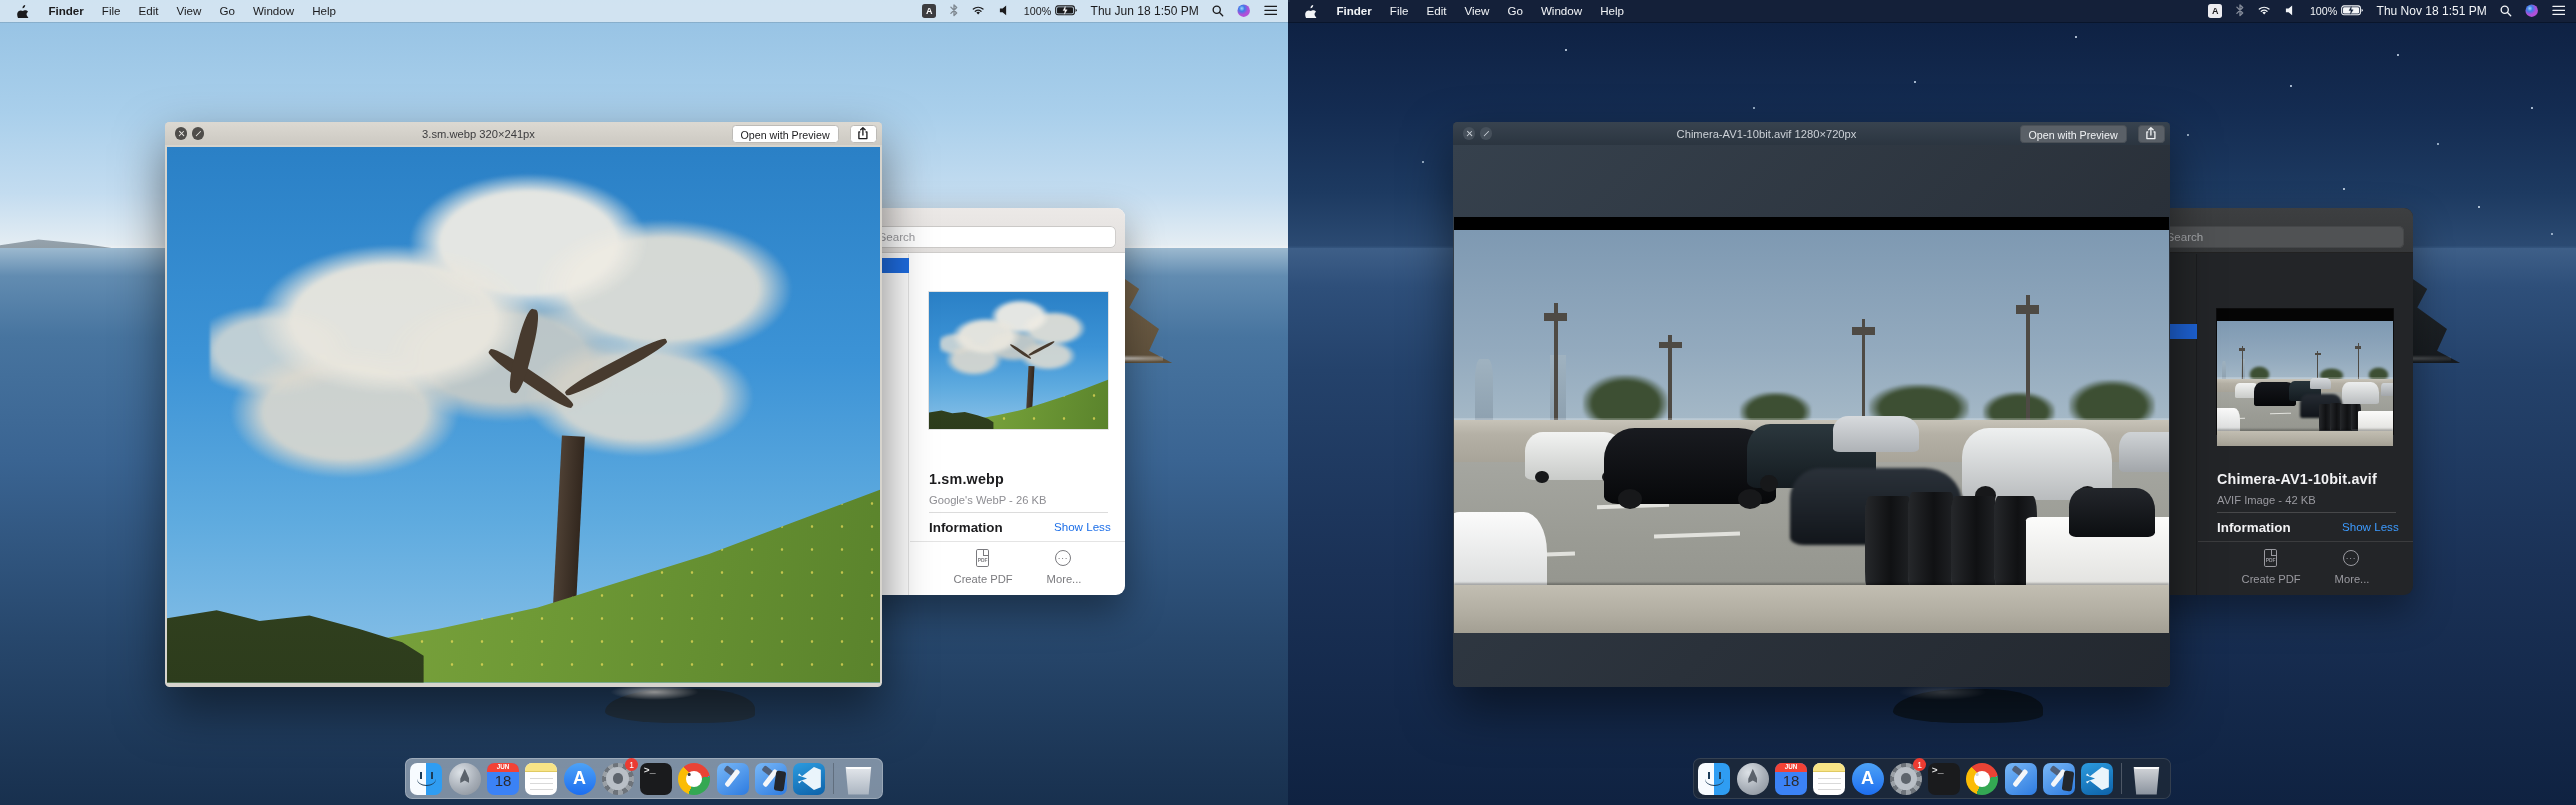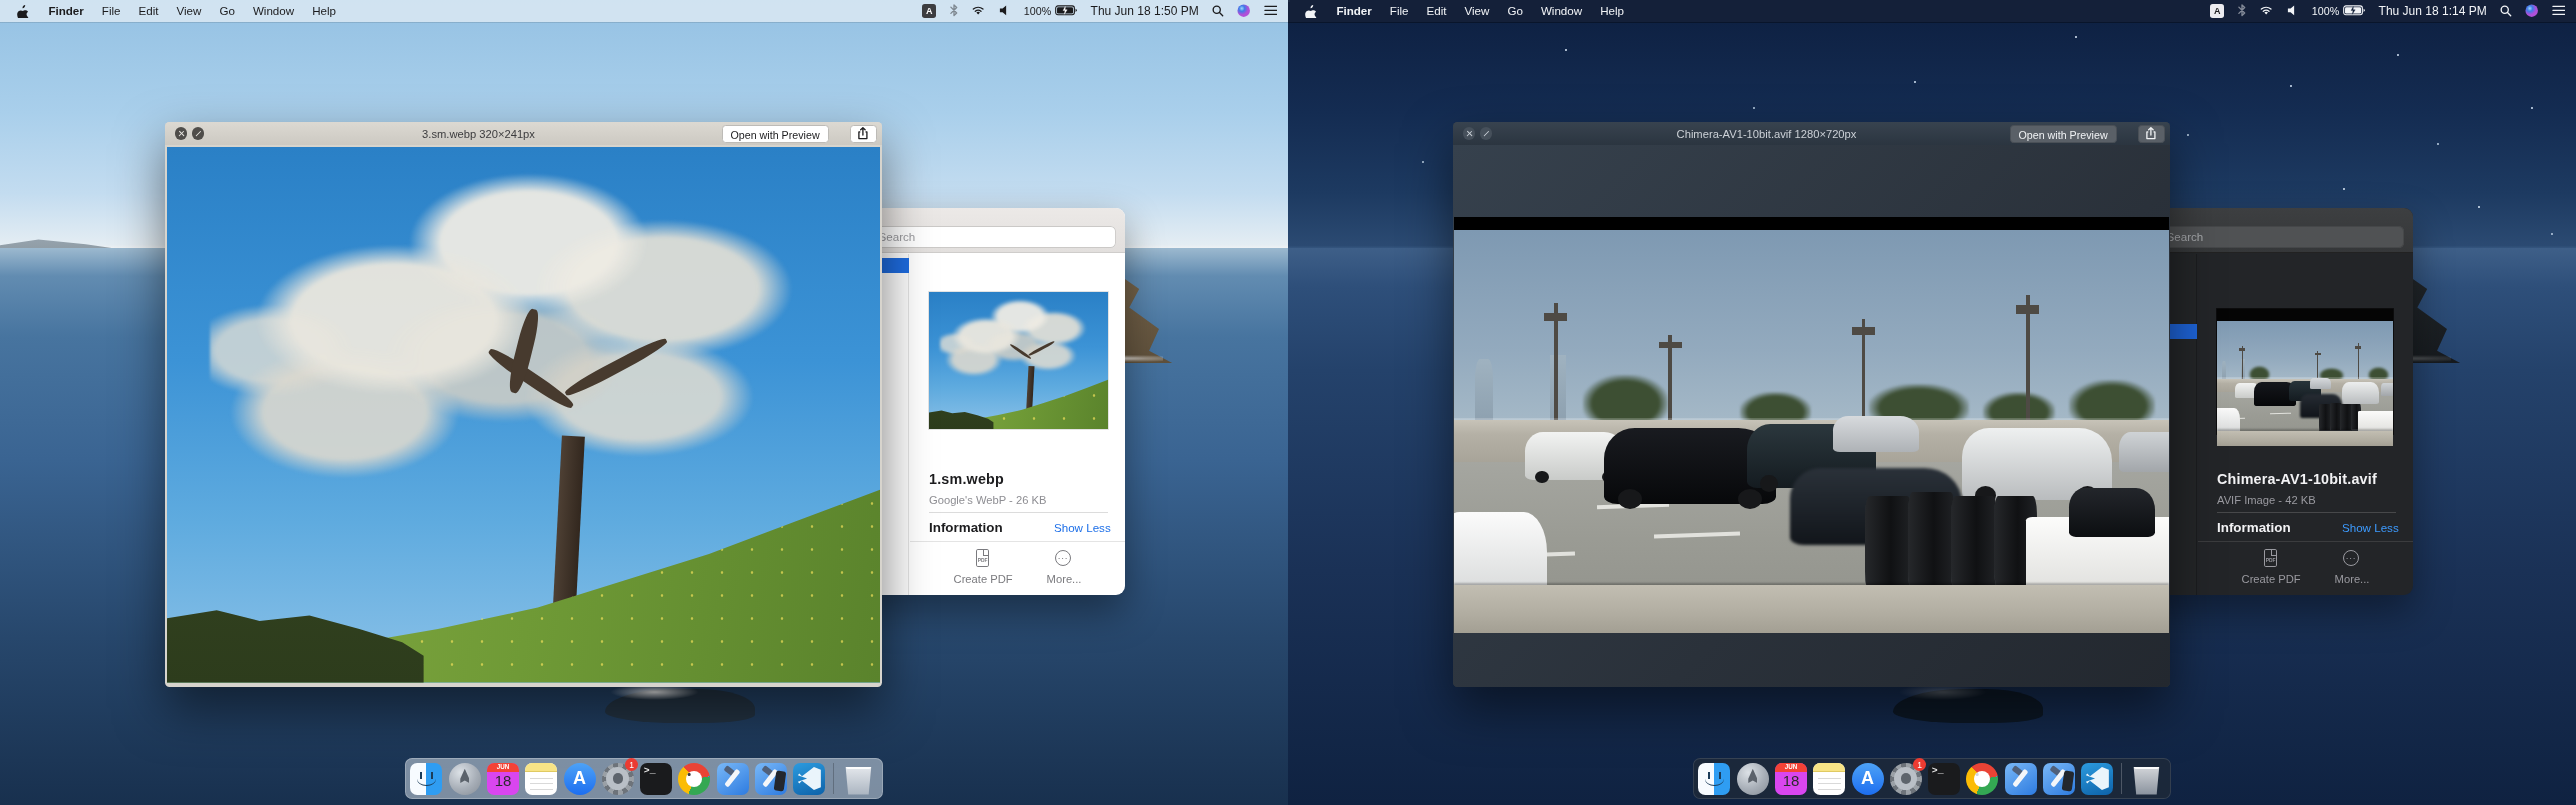--- a/index.html
+++ b/index.html
@@ -74,21 +74,21 @@
   .light .ql-btn { background:#4f4d4a; }
   .dark  .ql-btn { background:#46505b; }
   .ql-btn span { position:absolute; left:2.7px; top:5.4px; width:7.2px; height:1.4px; border-radius:0.9px; }
   .light .ql-btn span { background:#e9e7e2; }
   .dark  .ql-btn span { background:#c9cfd6; }
   .ql-btn .x1 { transform:rotate(45deg); } .ql-btn .x2 { transform:rotate(-45deg); }
   .ql-btn .sl { transform:rotate(-45deg); }
   .ql-title { position:absolute; left:107px; right:197px; text-align:center; font-size:11.2px; }
   .light .ql-title { color:#3c3c3e; }
   .dark  .ql-title { color:#ccd1d7; }
-  .ql-actions { margin-left:auto; display:flex; gap:21px; align-items:flex-end; }
+  .ql-actions { margin-left:auto; display:flex; gap:11px; align-items:flex-end; }
   .ql-open { height:18px; font-size:10.7px; padding:0 8px; border-radius:3.6px; line-height:18px; }
   .ql-share { height:18px; width:27px; border-radius:3.6px; display:flex; align-items:center; justify-content:center; }
   .light .ql-open, .light .ql-share { background:#fff; border:0.9px solid #bdbbb7; color:#1d1d1f; }
   .dark  .ql-open, .dark  .ql-share { background:#5a6067; border:0.9px solid #4a5057; color:#f0f2f4; }
   .ql-content { position:relative; height:542px; }
   .light .ql-content { padding:1.8px 1.8px 4.5px; }
   .dark  .ql-content { background:linear-gradient(135deg,#36414d 0%,#2a313a 60%,#23282f 100%); }
   .av-frame { position:absolute; left:0.9px; right:0.9px; top:72px; height:403px; background:#000; }
   .av-frame .photo-freeway { position:absolute; left:0; right:0; top:13.4px; bottom:16px; }
 
@@ -172,21 +172,21 @@
   .dark .thumb .inner { top:11.6px; bottom:20.6px; }
   .fname { position:absolute; left:19px; top:217px; font-size:14.3px; font-weight:bold; letter-spacing:0.2px; }
   .light .fname { color:#1d1d1f; }
   .dark  .fname { color:#f2f2f4; }
   .fmeta { position:absolute; left:19px; top:240px; font-size:11.2px; }
   .light .fmeta { color:#8e8e93; }
   .dark  .fmeta { color:#9a9aa0; }
   .div1 { position:absolute; left:19px; width:179px; top:258px; height:0.9px; }
   .light .div1 { background:#dcdcdc; }
   .dark  .div1 { background:#47484a; }
-  .inforow { position:absolute; left:19px; right:14.3px; top:266px; display:flex; align-items:center; }
+  .inforow { position:absolute; left:19px; right:14.3px; top:266px; display:flex; align-items:flex-start; }
   .sec-title { font-size:13.4px; font-weight:bold; }
   .light .sec-title { color:#1d1d1f; }
   .dark  .sec-title { color:#f2f2f4; }
   .showless { margin-left:auto; font-size:11.6px; }
   .light .showless { color:#1d6fe8; }
   .dark  .showless { color:#3d9bff; }
   .div2 { position:absolute; left:0; right:0; top:287px; height:0.9px; }
   .light .div2 { background:#e4e4e4; }
   .dark  .div2 { background:#3b3c3e; }
   .actions { position:absolute; left:0; right:0; top:295px; display:flex; justify-content:center; gap:34px; }
@@ -213,21 +213,21 @@
   .light .running::after { background:#3a3a3c; }
   .dark  .running::after { background:#cfd6dd; }
   .ic-finder { background:linear-gradient(90deg,#f7fbff 0 49%,#2f9df2 49% 100%); overflow:hidden; }
   .ic-finder i { position:absolute; top:9px; width:1.8px; height:7.2px; background:#1c3d5a; }
   .ic-finder i.e1 { left:9.8px; } .ic-finder i.e2 { left:20.6px; }
   .ic-finder u { position:absolute; left:6.3px; top:9px; width:19.7px; height:14.3px; border:1.8px solid #1c3d5a;
     border-top:none; border-left:none; border-right:none; border-radius:50%; }
   .ic-launchpad { background:radial-gradient(circle at 35% 30%,#dce1e6,#a7aeb7 55%,#868d96); border-radius:50%; }
   .ic-launchpad i { position:absolute; left:11.6px; top:6.3px; width:9px; height:14.3px; background:#5b626b;
     clip-path:polygon(50% 0,100% 70%,100% 100%,50% 82%,0 100%,0 70%); }
-  .ic-calendar { background:#d946ef; overflow:hidden; }
+  .ic-calendar { background:#3b82f6; overflow:hidden; }
   .ic-calendar .cal-m { position:absolute; top:0.9px; left:0; right:0; text-align:center; font-size:6.3px;
     font-weight:bold; color:#fff; }
   .ic-calendar .cal-top { position:absolute; left:0; right:0; top:0; height:9px; background:#f34235; }
   .ic-calendar .cal-d { position:absolute; top:9.8px; left:0; right:0; text-align:center; font-size:15px;
     color:#2b2b2d; font-weight:300; }
   .ic-notes { background:#fff; overflow:hidden; }
   .ic-notes .n-top { position:absolute; left:0; right:0; top:0; height:9.8px; background:#f8e486; border-bottom:0.9px solid #e0ca62; }
   .ic-notes .n-l { position:absolute; left:4.5px; right:4.5px; height:1.3px; background:#d9d9d9; }
   .ic-appstore { background:linear-gradient(180deg,#4da2f6,#1d6ef0); color:#fff; display:flex; align-items:center;
     justify-content:center; font-size:18px; font-weight:bold; border-radius:50%; }
@@ -494,21 +494,21 @@
         </svg>
         <div class="batt-group">
           <span class="batt-pct">100%</span>
           <svg width="22.4" height="10.7" viewBox="0 0 25 12">
             <rect x="0.7" y="1" width="21" height="10" rx="2.5" fill="none" stroke="currentColor" stroke-width="1.2"></rect>
             <rect x="2.2" y="2.5" width="18" height="7" rx="1.5" fill="currentColor"></rect>
             <path d="M23 4.2v3.6a2 2 0 0 0 1.4-1.8 2 2 0 0 0-1.4-1.8z" fill="currentColor"></path>
             <path d="M11.5 1.6 9 6.2h2.2l-.8 4.2 3.2-5h-2.3z" fill="#15213a" stroke="#15213a" stroke-width=".4"></path>
           </svg>
         </div>
-        <span class="clock">Thu Jun 18 1:14 PM</span>
+        <span class="clock">Thu Nov 18 1:51 PM</span>
         <svg width="11.6" height="11.6" viewBox="0 0 13 13">
           <circle cx="5.3" cy="5.3" r="4" class="stroke"></circle>
             <path class="stroke" d="M8.4 8.4 L12 12"></path>
         </svg>
         <svg width="13.4" height="13.4" viewBox="0 0 15 15">
           <defs>
               <radialGradient id="sg2" cx="35%" cy="32%">
                 <stop offset="0%" stop-color="#9fd6fb"></stop>
                 <stop offset="45%" stop-color="#3e7be8"></stop>
                 <stop offset="100%" stop-color="#b050d8"></stop>

